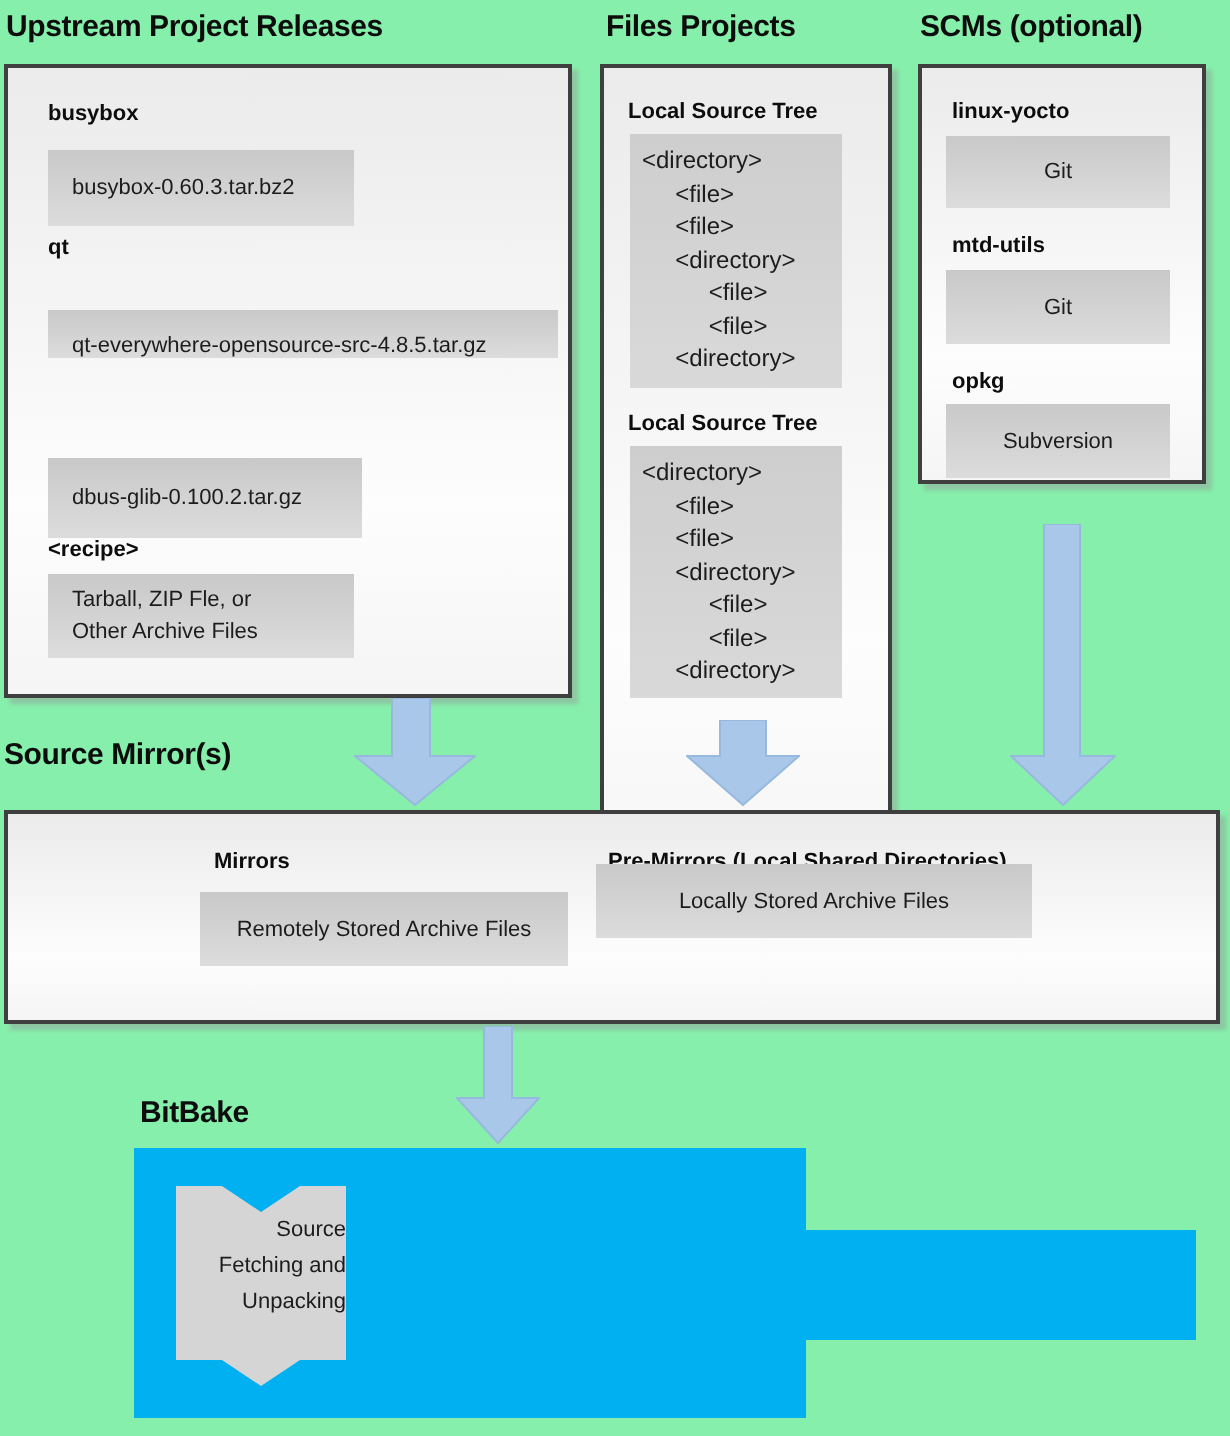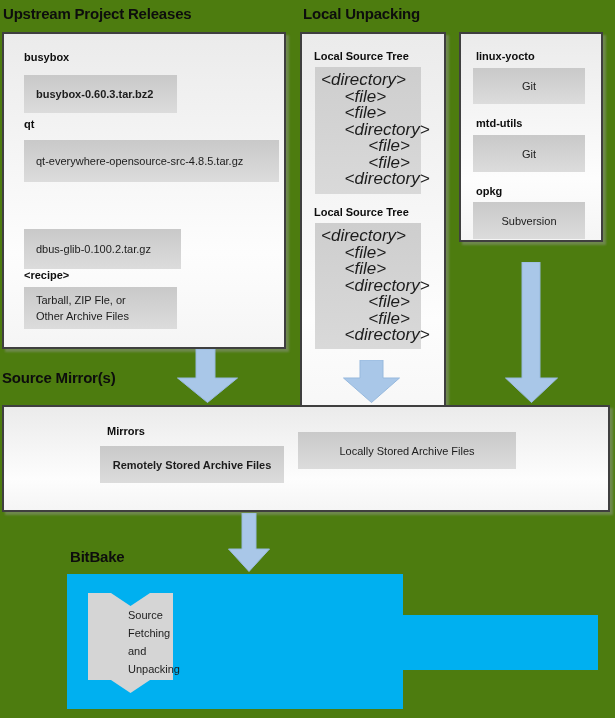--- a/index.html
+++ b/index.html
@@ -1,19 +1,19 @@
 <!DOCTYPE html>
 <html><head>
 <meta charset="utf-8">
 <style>
   * { box-sizing: border-box; margin: 0; padding: 0; }
   body { background: #ffffff; font-family: "Liberation Sans", sans-serif; }
   .canvas {
     position: relative; width: 615px; height: 718px;
-    background: #4d7c0f; overflow: hidden;
+    background: #86efac; overflow: hidden;
     color: #111;
   }
   .h-title { position: absolute; font-weight: bold; font-size: 15px; color: #0d0d0d; letter-spacing: -0.2px; }
   .outer-box {
     position: absolute;
     border: 2px solid #3f3f3f;
     background: linear-gradient(180deg, #ebebeb 0%, #fdfdfd 70%, #f5f5f5 100%);
     box-shadow: 3px 3px 2px rgba(150,150,150,0.45);
   }
   .inner-label { position: absolute; font-weight: bold; font-size: 11px; color: #0d0d0d; white-space: nowrap; }
@@ -22,47 +22,48 @@
     background: linear-gradient(180deg, #c9c9c9 0%, #dcdcdc 100%);
     font-size: 11px; color: #1c1c1c;
     display: flex; align-items: center;
   }
   .left-pad { padding-left: 12px; }
   .centered { justify-content: center; text-align: center; }
   .two-line { white-space: pre-line; line-height: 16px; }
   .tree {
     position: absolute;
     background: linear-gradient(180deg, #cecece 0%, #d9d9d9 100%);
-    font-size: 17px; color: #1c1c1c;
-    white-space: pre; line-height: 16.5px; padding: 5px 0 0 6px; font-style: italic;
+    font-size: 12px; color: #1c1c1c;
+    white-space: pre; line-height: 16.5px; padding: 5px 0 0 6px;
   }
   .arrow-svg { position: absolute; display: block; }
   .cyan-block { position: absolute; background: #00b0f0; }
   .ribbon-svg { position: absolute; display: block; }
   .ribbon-text {
     position: absolute; font-size: 11px; line-height: 18px;
-    text-align: left; white-space: pre-line; color: #1c1c1c; padding-left: 40px;
+    text-align: right; white-space: pre-line; color: #1c1c1c;
   }
 </style>
 </head>
 <body>
 
 <div class="canvas">
 
   <div class="h-title" style="left:3px; top:5px;">Upstream Project Releases</div>
-  <div class="h-title" style="left:303px; top:5px;">Local Unpacking</div>
+  <div class="h-title" style="left:303px; top:5px;">Files Projects</div>
+  <div class="h-title" style="left:460px; top:5px;">SCMs (optional)</div>
 
   <div class="outer-box" style="left:2px; top:32px; width:284px; height:317px;">
     <div class="inner-label" style="left:20px; top:17px;">busybox</div>
-    <div class="gray-box left-pad" style="left:20px; top:41px; width:153px; height:38px;font-weight:bold;">
+    <div class="gray-box left-pad" style="left:20px; top:41px; width:153px; height:38px;">
         <span>busybox-0.60.3.tar.bz2</span>
       </div>
 
     <div class="inner-label" style="left:20px; top:84px;">qt</div>
-    <div class="gray-box left-pad" style="left:20px; top:106px; width:255px; height:42px;">
+    <div class="gray-box left-pad" style="left:20px; top:121px; width:255px; height:24px;align-items:flex-end;">
         <span>qt-everywhere-opensource-src-4.8.5.tar.gz</span>
       </div>
 
     <div class="inner-label" style="left:20px; top:161px;margin-top:36px;">dbus</div>
     <div class="gray-box left-pad" style="left:20px; top:195px; width:157px; height:40px;">
         <span>dbus-glib-0.100.2.tar.gz</span>
       </div>
 
     <div class="inner-label" style="left:20px; top:235px;">&lt;recipe&gt;</div>
     <div class="gray-box left-pad two-line" style="left:20px; top:253px; width:153px; height:42px;"><span>Tarball, ZIP Fle, or
@@ -112,24 +113,25 @@
   <svg class="arrow-svg" style="left:343px; top:360px;" width="57" height="43" viewBox="0 0 57 43">
     <polygon points="17,0 40,0 40,18 56.5,18 28.5,42.5 0.5,18 17,18" fill="#a9c7e8" stroke="#97b9dd" stroke-width="1"></polygon>
   </svg>
   <svg class="arrow-svg" style="left:505px; top:262px;" width="53" height="141" viewBox="0 0 53 141">
     <polygon points="17,0 35,0 35,116 52.5,116 26.5,140.5 0.5,116 17,116" fill="#a9c7e8" stroke="#97b9dd" stroke-width="1"></polygon>
   </svg>
 
   <div class="h-title" style="left:2px; top:369px;">Source Mirror(s)</div>
   <div class="outer-box" style="left:2px; top:405px; width:608px; height:107px;">
     <div class="inner-label" style="left:103px; top:18px;">Mirrors</div>
-    <div class="gray-box centered" style="left:96px; top:39px; width:184px; height:37px;font-weight:bold;">
+    <div class="gray-box centered" style="left:96px; top:39px; width:184px; height:37px;">
         <span>Remotely Stored Archive Files</span>
       </div>
 
+    <div class="inner-label" style="left:300px; top:18px;">Pre-Mirrors (Local Shared Directories)</div>
     <div class="gray-box centered" style="left:294px; top:25px; width:218px; height:37px;">
         <span>Locally Stored Archive Files</span>
       </div>
   </div>
 
   <svg class="arrow-svg" style="left:228px; top:513px;" width="42" height="59" viewBox="0 0 42 59">
     <polygon points="14,0 28,0 28,36 41.5,36 21,58.5 0.5,36 14,36" fill="#a9c7e8" stroke="#97b9dd" stroke-width="1"></polygon>
   </svg>
 
   <div class="h-title" style="left:70px; top:548px;">BitBake</div>

